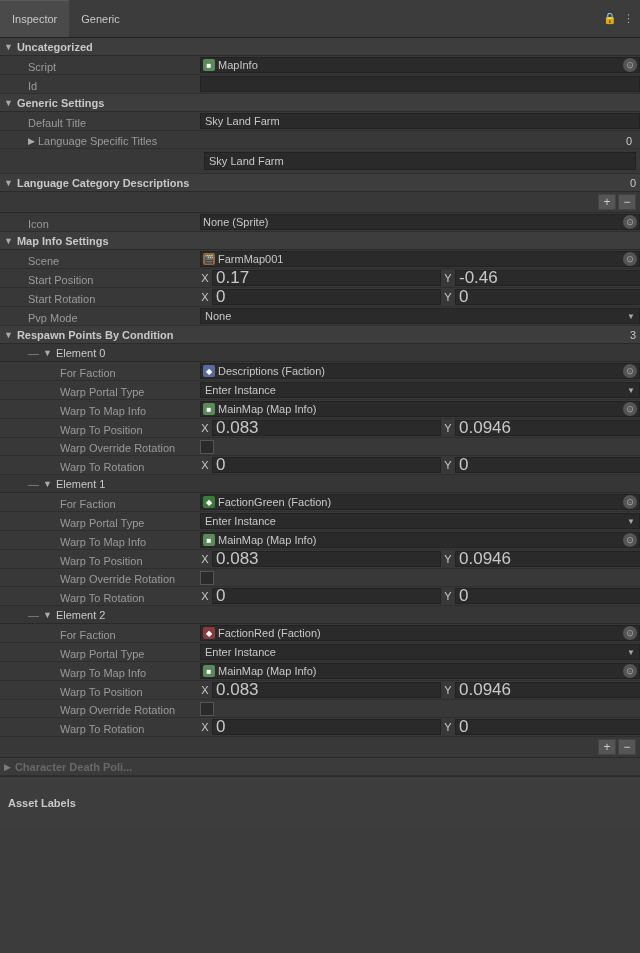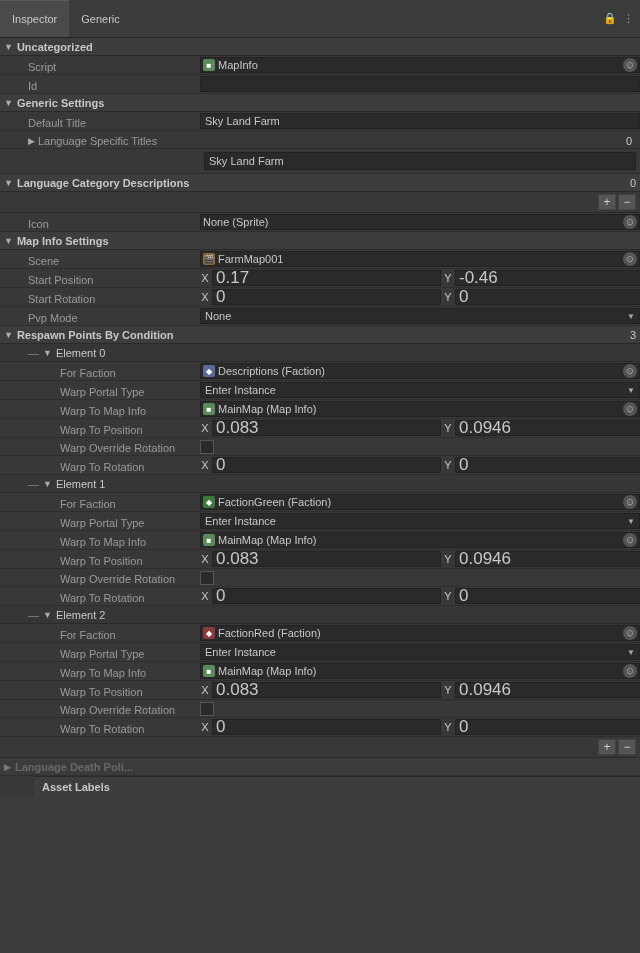--- a/index.html
+++ b/index.html
@@ -250,26 +250,25 @@
       width: 18px;
       height: 16px;
       cursor: pointer;
       display: flex;
       align-items: center;
       justify-content: center;
       font-size: 12px;
     }
 
     .asset-labels {
-      padding: 4px 8px;
+      padding: 20px 8px;
       font-weight: bold;
       color: #c8c8c8;
       background: #3d3d3d;
       border-top: 1px solid #2a2a2a;
-      margin-left: 34px;
     }
   </style>
 </head>
 <body>
 
 <div class="header-tabs">
   <div class="tab active">
     <span>Inspector</span>
   </div>
   <div class="tab">
@@ -639,20 +638,20 @@
     </div>
   </div>
 
   <div class="add-remove-row">
     <button class="add-remove-btn">+</button>
     <button class="add-remove-btn">−</button>
   </div>
 
   <div class="section-header" style="opacity:0.6;">
     <span class="arrow">▶</span>
-    <span class="label" style="color:#888;">Language Death Poli...</span>
+    <span class="label" style="color:#888;">Character Death Poli...</span>
   </div>
 
   <div class="asset-labels">
     <span>Asset Labels</span>
   </div>
 
 </div>
 
 </body></html>

